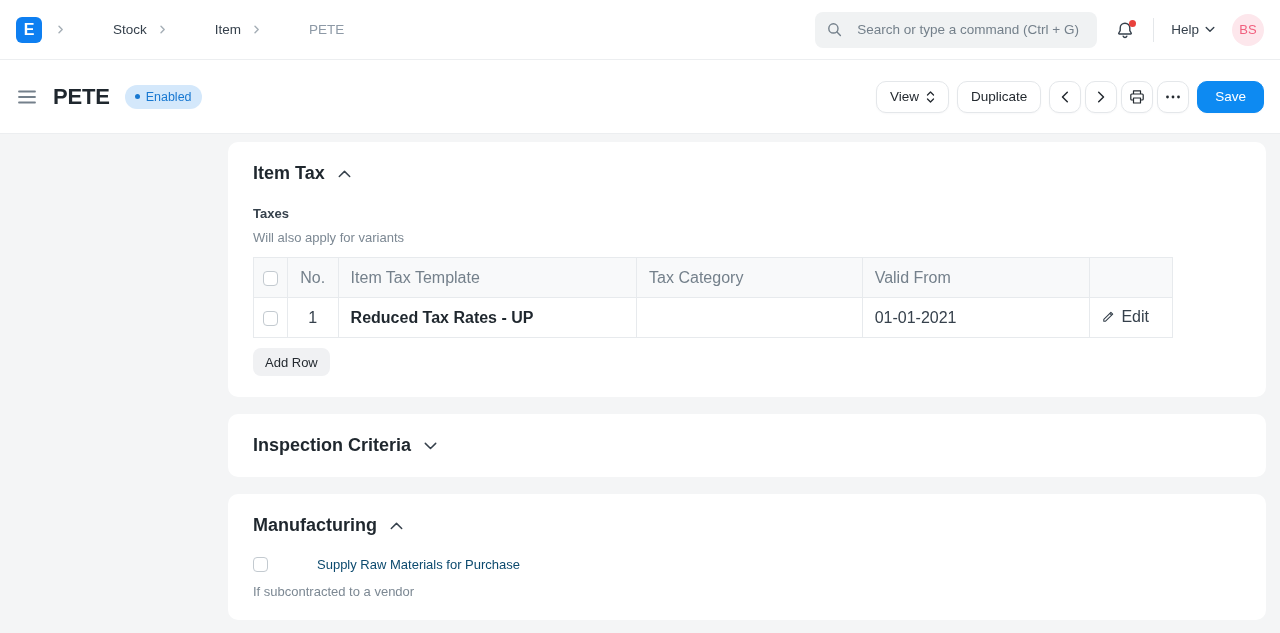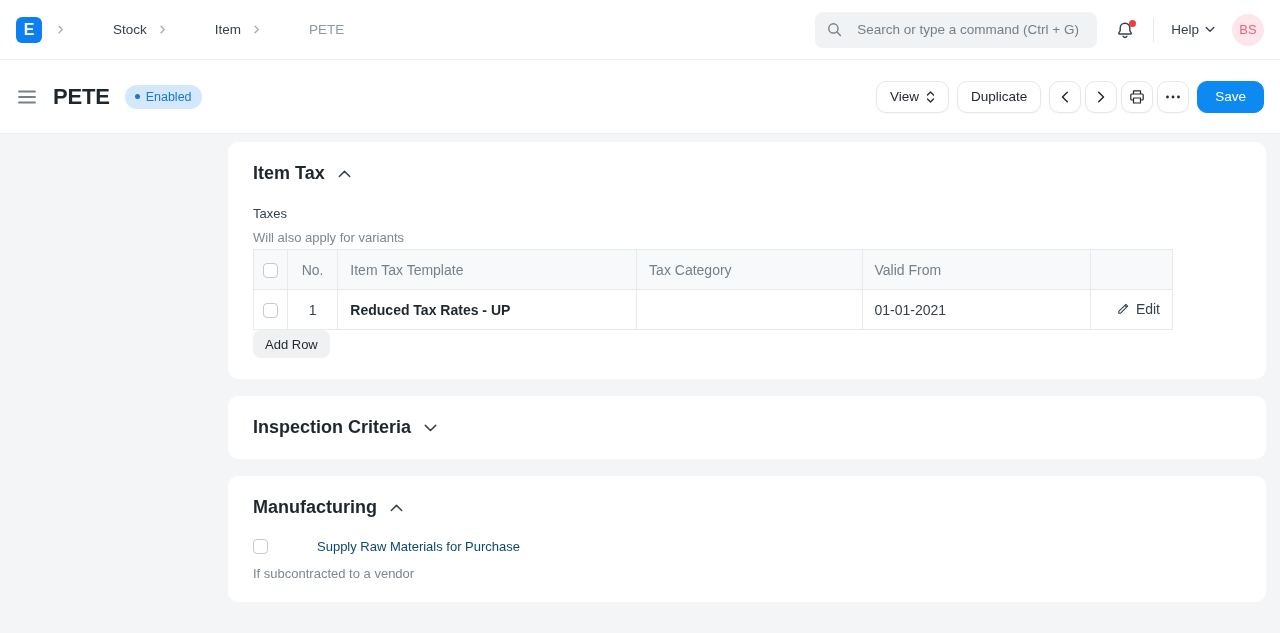--- a/index.html
+++ b/index.html
@@ -82,42 +82,42 @@
     font-weight:500;
   }
   .gap8 { width:8px; } .gap4 { width:4px; }
 
   
   .content { width:1038px; margin:8px 0 0 228px; display:flex; flex-direction:column; gap:17px; }
   .card { background:#fff; border-radius:10px; padding:21px 25px; }
   .section-head { display:flex; align-items:center; gap:13px; cursor:pointer; width:max-content; }
   .section-title { font-size:18px; font-weight:700; color:#1f272e;text-align:center; }
 
-  .field-label { margin-top:22px; font-size:13px; color:#36414c; }
+  .field-label { margin-top:22px; font-size:13px; color:#36414c;font-weight:bold; }
   .field-desc  { margin-top:9px;  font-size:13px; color:#7c8893; }
 
-  table.grid { margin-top:4px; width:920px; border-collapse:collapse; font-size:14px; }
+  table.grid { margin-top:12px; width:920px; border-collapse:collapse; font-size:16px; }
   table.grid th, table.grid td { border:1px solid #e7eaed; height:40px; padding:0 12px; }
   table.grid thead th { background:#f8f9fa; color:#74808b; font-weight:400; text-align:left; }
   .col-check { width:36px; text-align:center !important; padding:0 !important; }
   .col-no { width:51px; text-align:center !important; }
   .col-template { width:325px; }
   .col-category { width:243px; }
   .col-valid { width:249px; }
-  .col-action { width:84px; text-align:right; }
+  .col-action { width:84px; text-align:left; }
   .cell-bold { font-weight:700; color:#1f272e; }
   .cell-plain { color:#36414c; }
   .checkbox {
     width:15px; height:15px; border:1px solid #c3cad0; border-radius:4px;
     background:#fff; display:inline-block; vertical-align:middle; cursor:pointer;
   }
   .edit-link { display:inline-flex; align-items:center; gap:6px; color:#36414c; cursor:pointer; }
 
   .add-row {
-    height:28px; padding:0 12px; border:none; border-radius:8px;
+    margin-top:10px; height:28px; padding:0 12px; border:none; border-radius:8px;
     background:#f0f1f3; color:#242a30; font-family:"Liberation Sans", sans-serif;
     font-size:13px; cursor:pointer;
   }
 
   .check-row { margin-top:21px; display:flex; align-items:center; gap:9px; cursor:pointer; }
   .check-label { font-size:13px; color:#0c4a6e;margin-left:40px; }
   .check-desc { margin-top:12px; font-size:13px; color:#7c8893; }
 
   svg { display:block; }
 </style>

